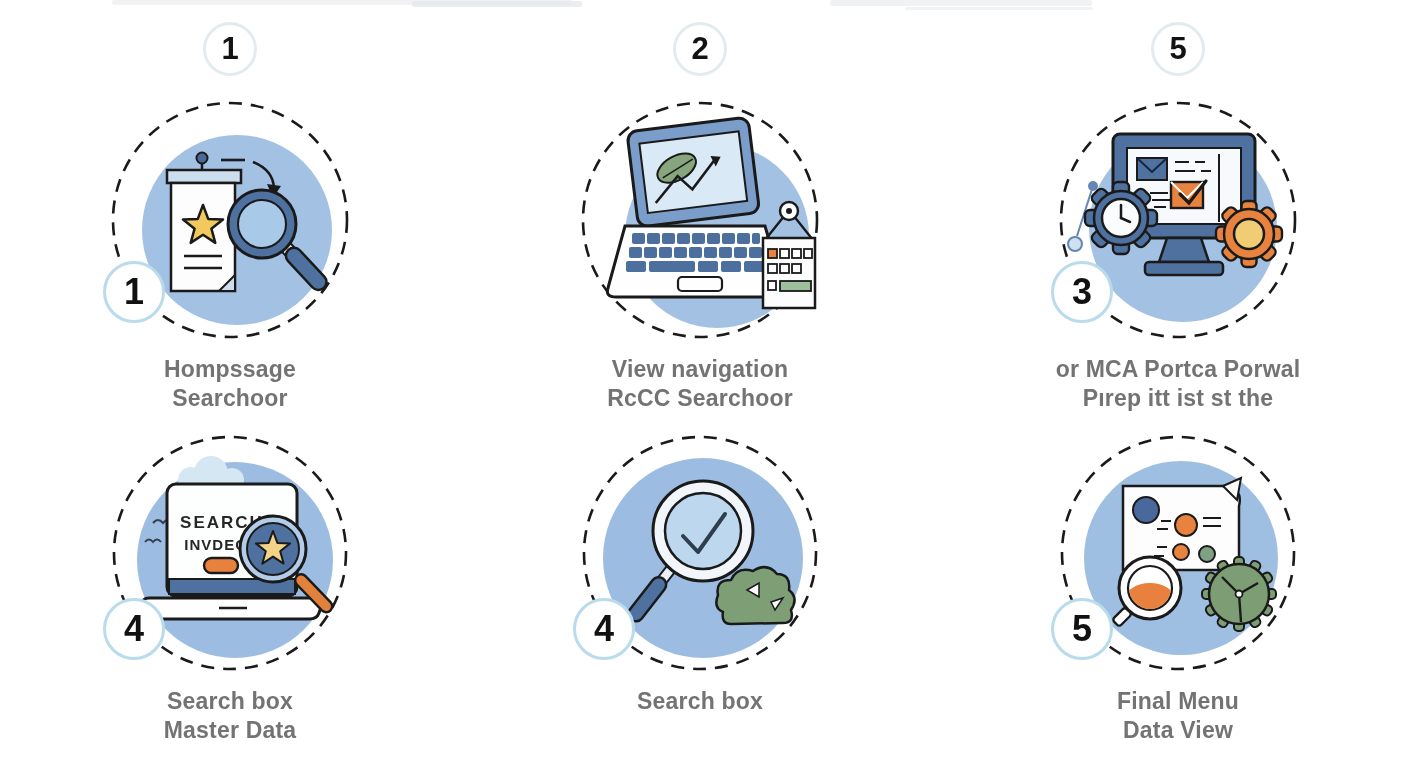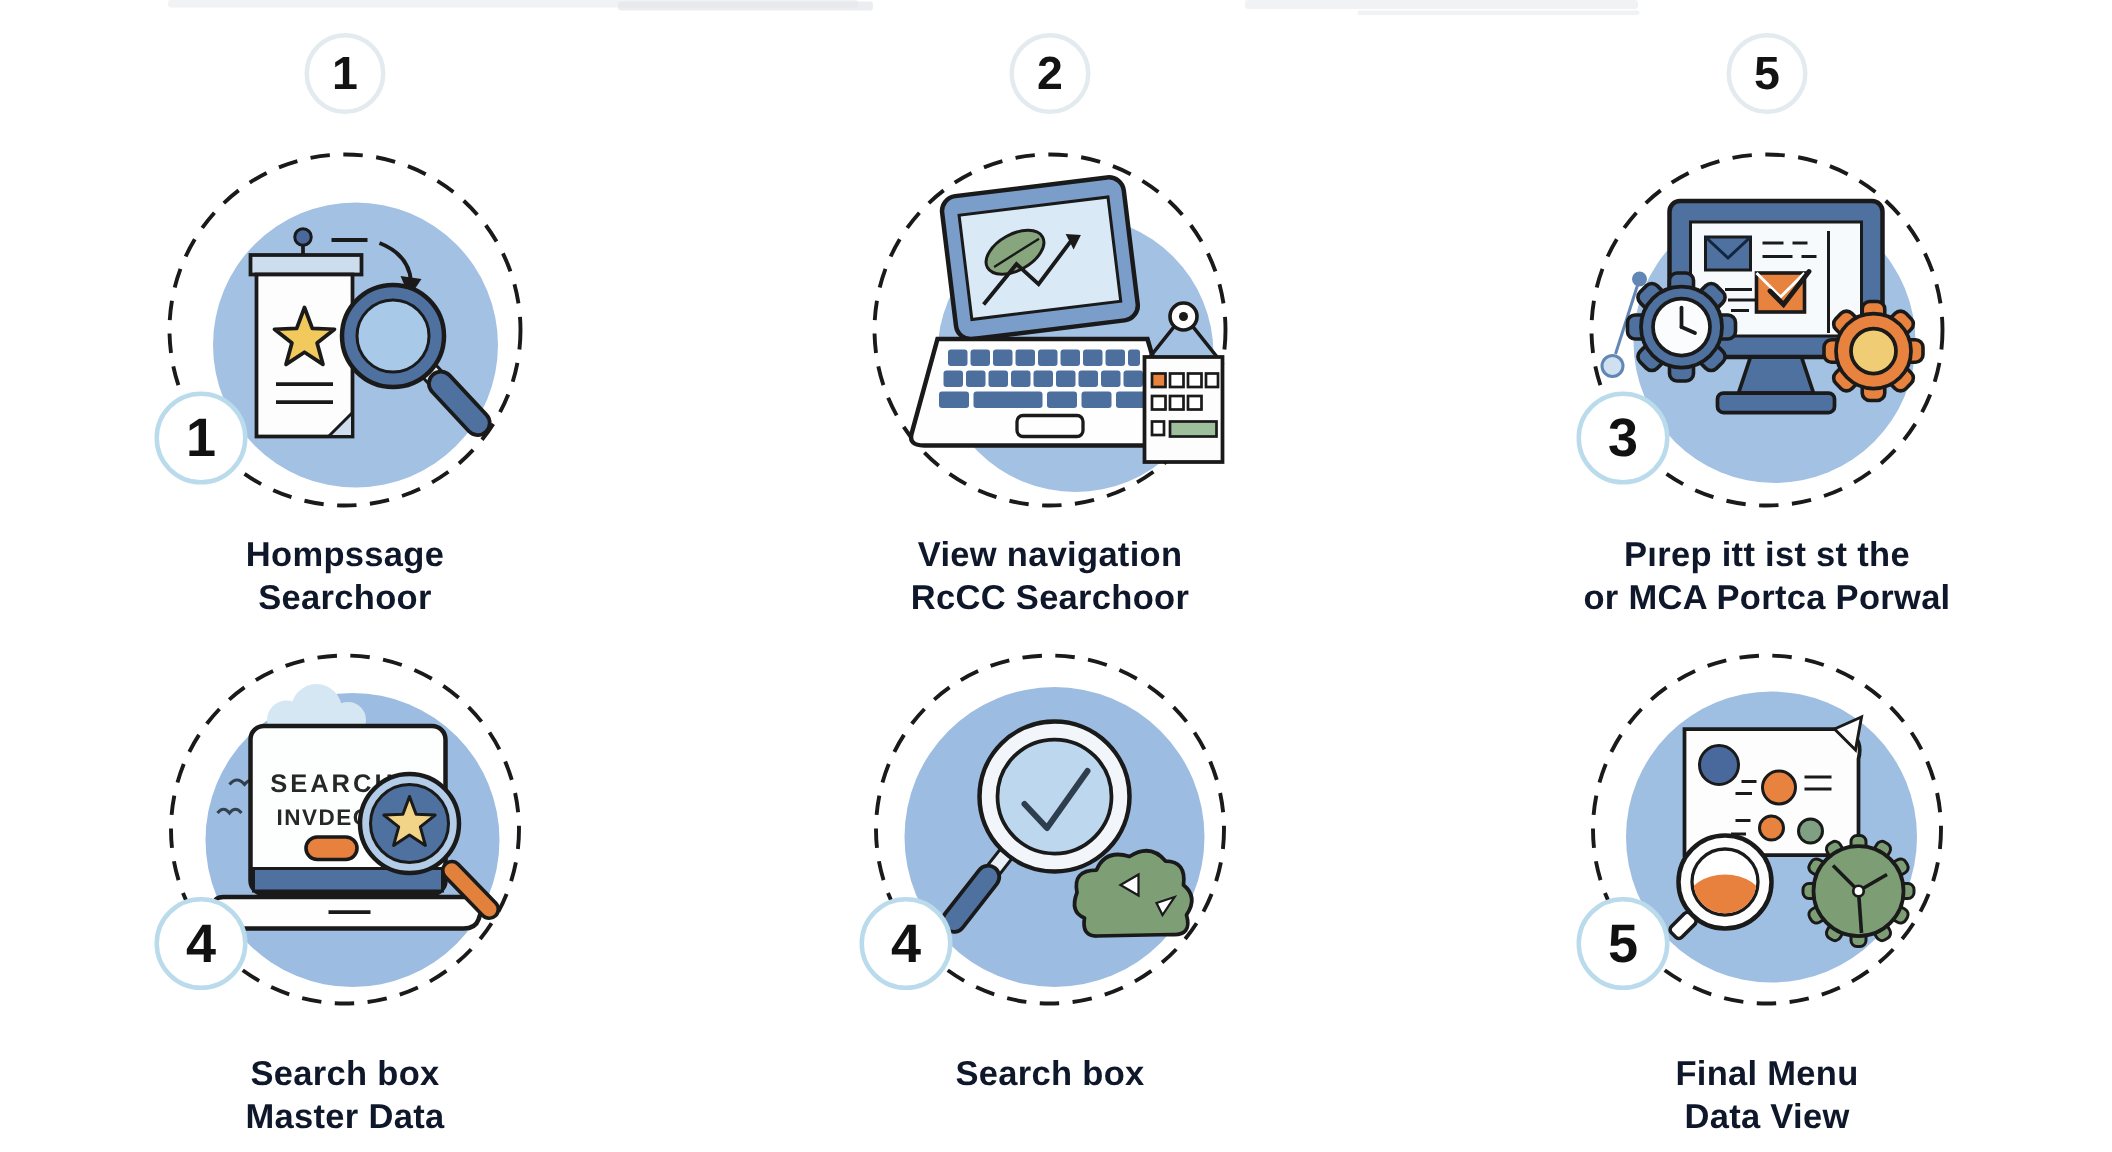--- a/index.html
+++ b/index.html
@@ -24,22 +24,22 @@
 
   .corner-badge {
     position:absolute; left:-2px; top:163px; width:56px; height:56px;
     border-radius:50%; background:#ffffff; border:3px solid #badbec;
     display:flex; align-items:center; justify-content:center;
     font-size:36px; font-weight:700; color:#111111; z-index:2;
   }
   .cell.r2 .corner-badge { top:170px; }
 
   .caption { margin-top:7px; text-align:center; font-size:23px; font-weight:700;
-             color:#0f172a; line-height:28.5px; letter-spacing:.2px; }
-  .cell.r2 .caption { margin-top:23px; }
+             color:#737373; line-height:28.5px; letter-spacing:.2px; }
+  .cell.r2 .caption { margin-top:9px; }
 
   svg { display:block; }
   svg text { font-family:"Liberation Sans",sans-serif; }
 </style>
 </head>
 <body>
 
 <div class="canvas">
 
   <div class="smudge" style="left:112px;top:0;width:460px;height:5px;"></div>
@@ -218,22 +218,22 @@
           </g>
           <circle cx="196" cy="136" r="25" fill="#e8833f" stroke="#1a1a1a" stroke-width="2.5"></circle>
           <circle cx="196" cy="136" r="15" fill="#f0cc74" stroke="#1a1a1a" stroke-width="2.5"></circle>
         </g>
       </svg>
       <div class="corner-badge">
         <span>3</span>
       </div>
     </div>
     <div class="caption">
+      <div>or MCA Portca Porwal</div>
       <div>Pırep itt ist st the</div>
-      <div>or MCA Portca Porwal</div>
     </div>
   </div>
 
   <div class="cell r2 c1">
     <div class="art">
       <svg width="250" height="250" viewBox="0 0 250 250">
         <circle cx="125" cy="125" r="116" fill="none" stroke="#1a1a1a" stroke-width="2.6" stroke-dasharray="13 9"></circle>
         <circle cx="130" cy="132" r="98" fill="#9cbde1"></circle>
         <g fill="#d6e7f4">
           <circle cx="86" cy="52" r="13"></circle>

